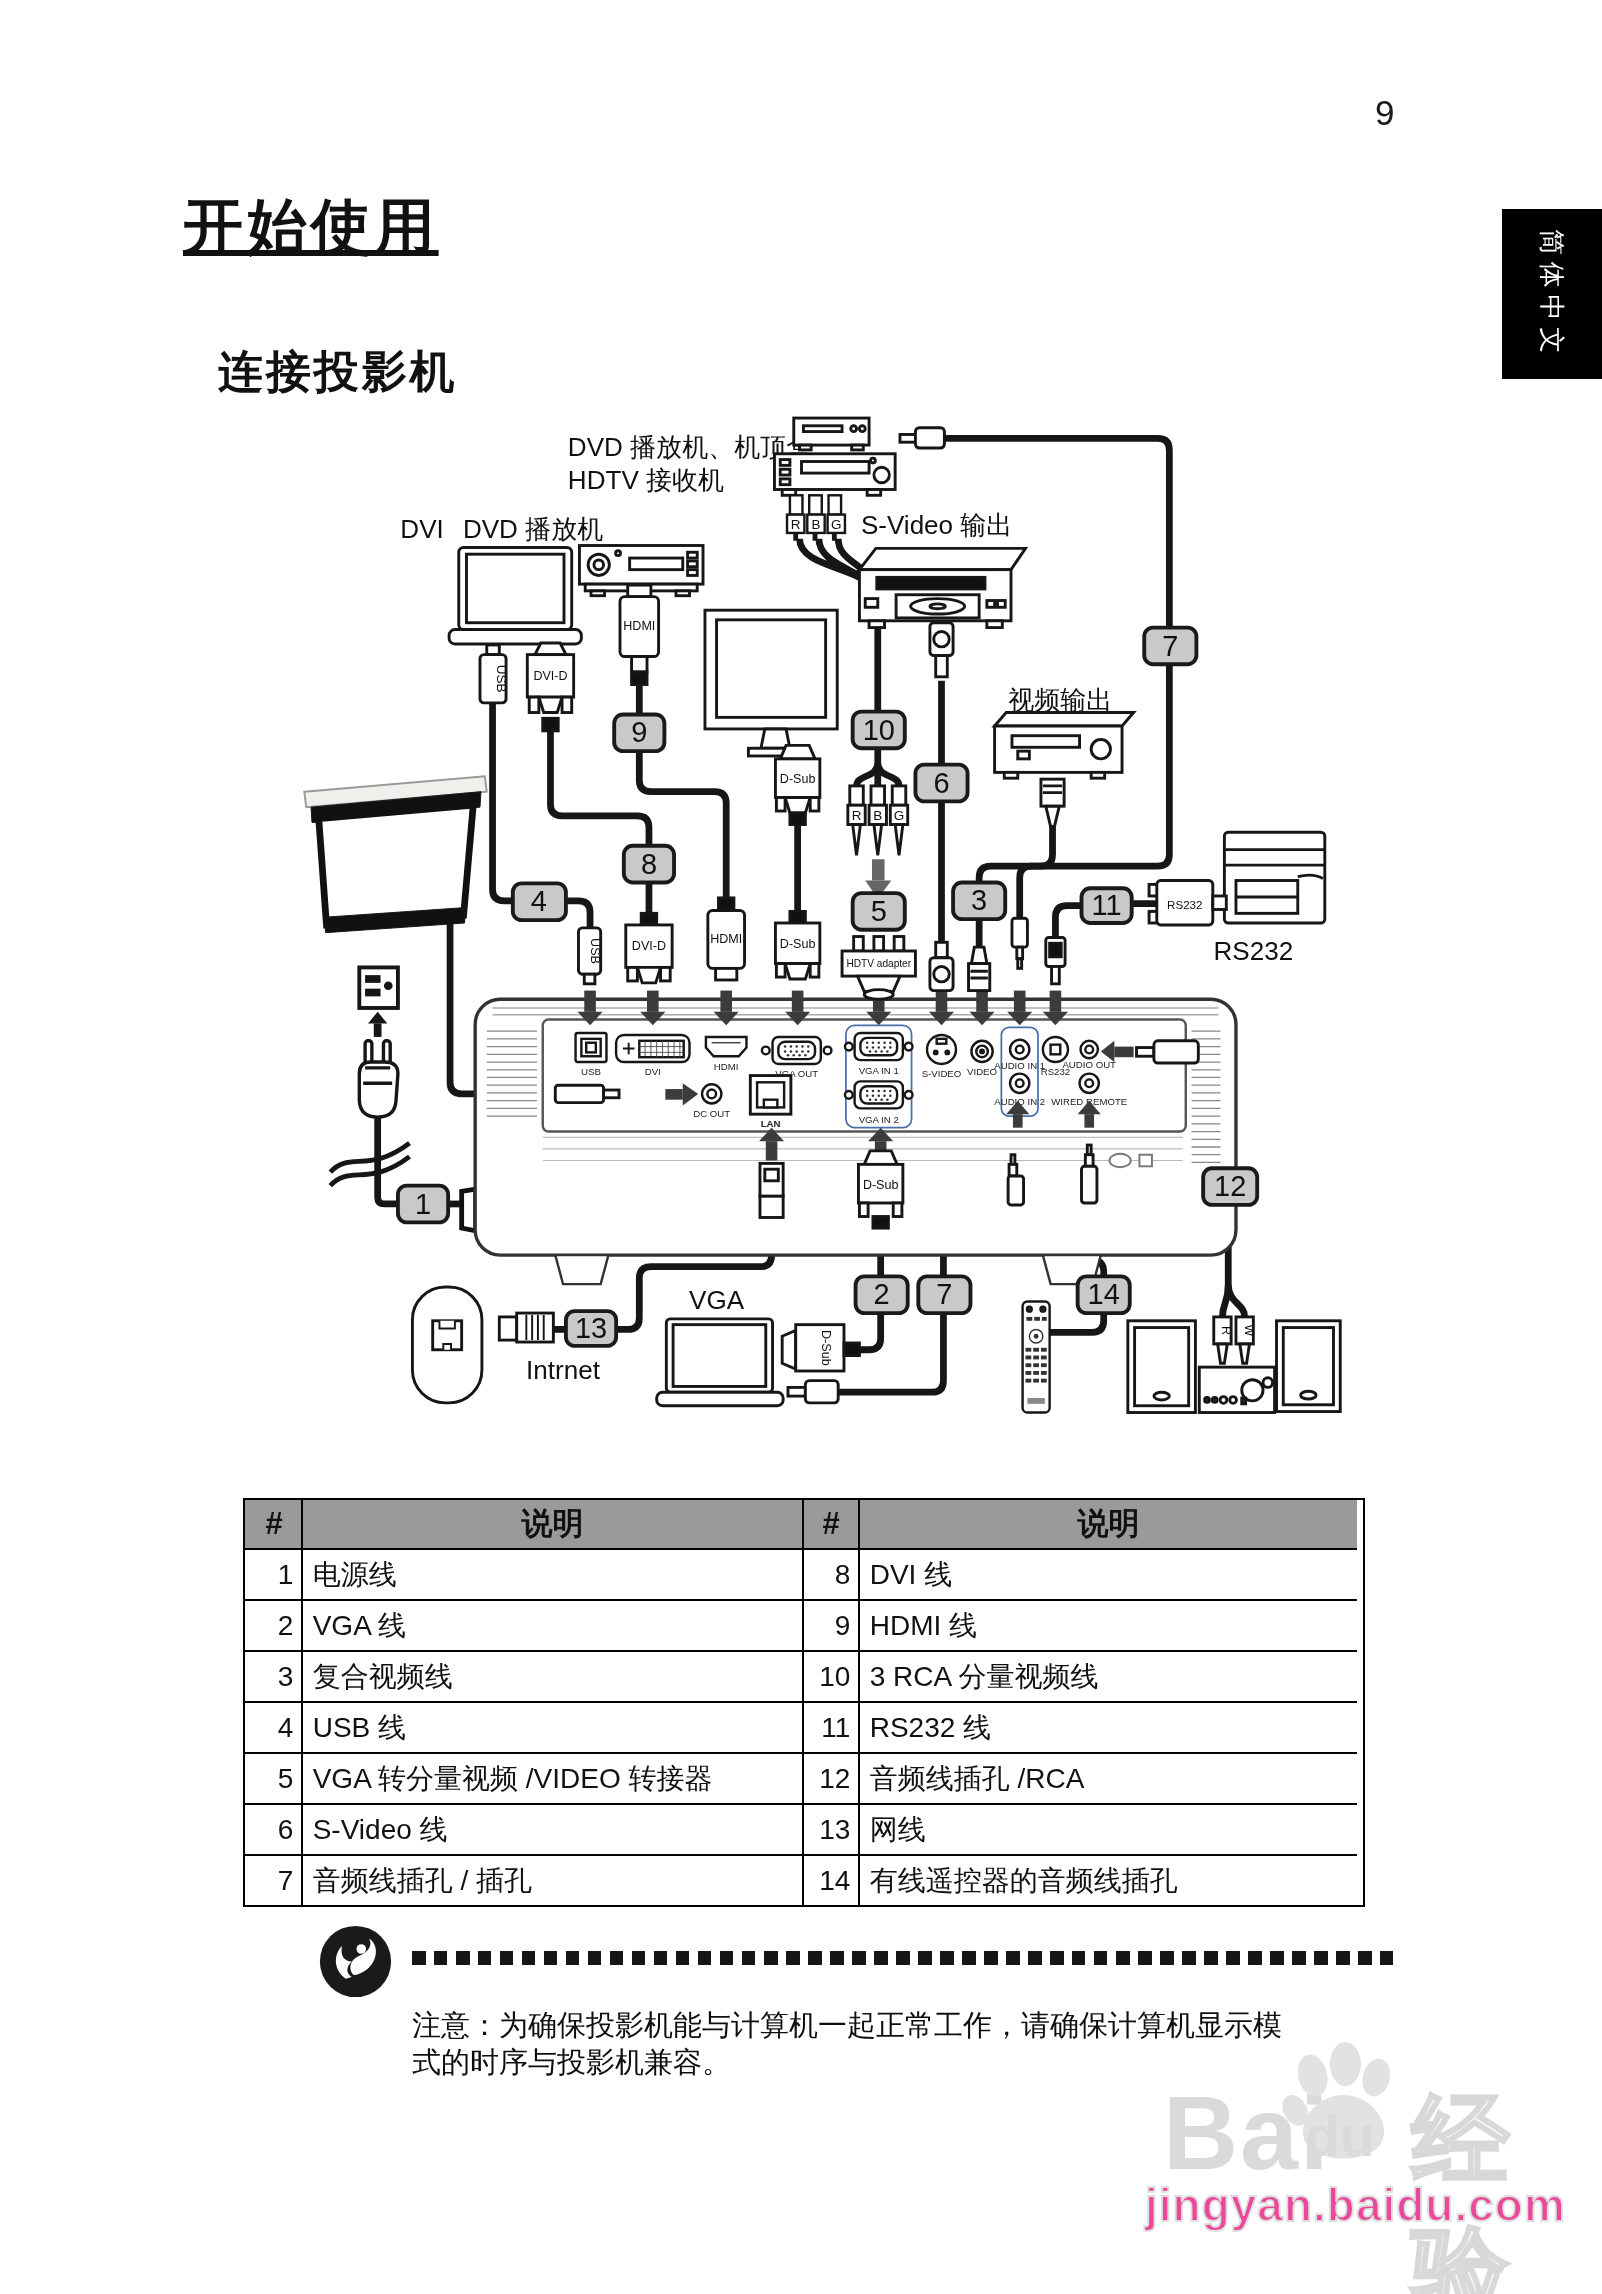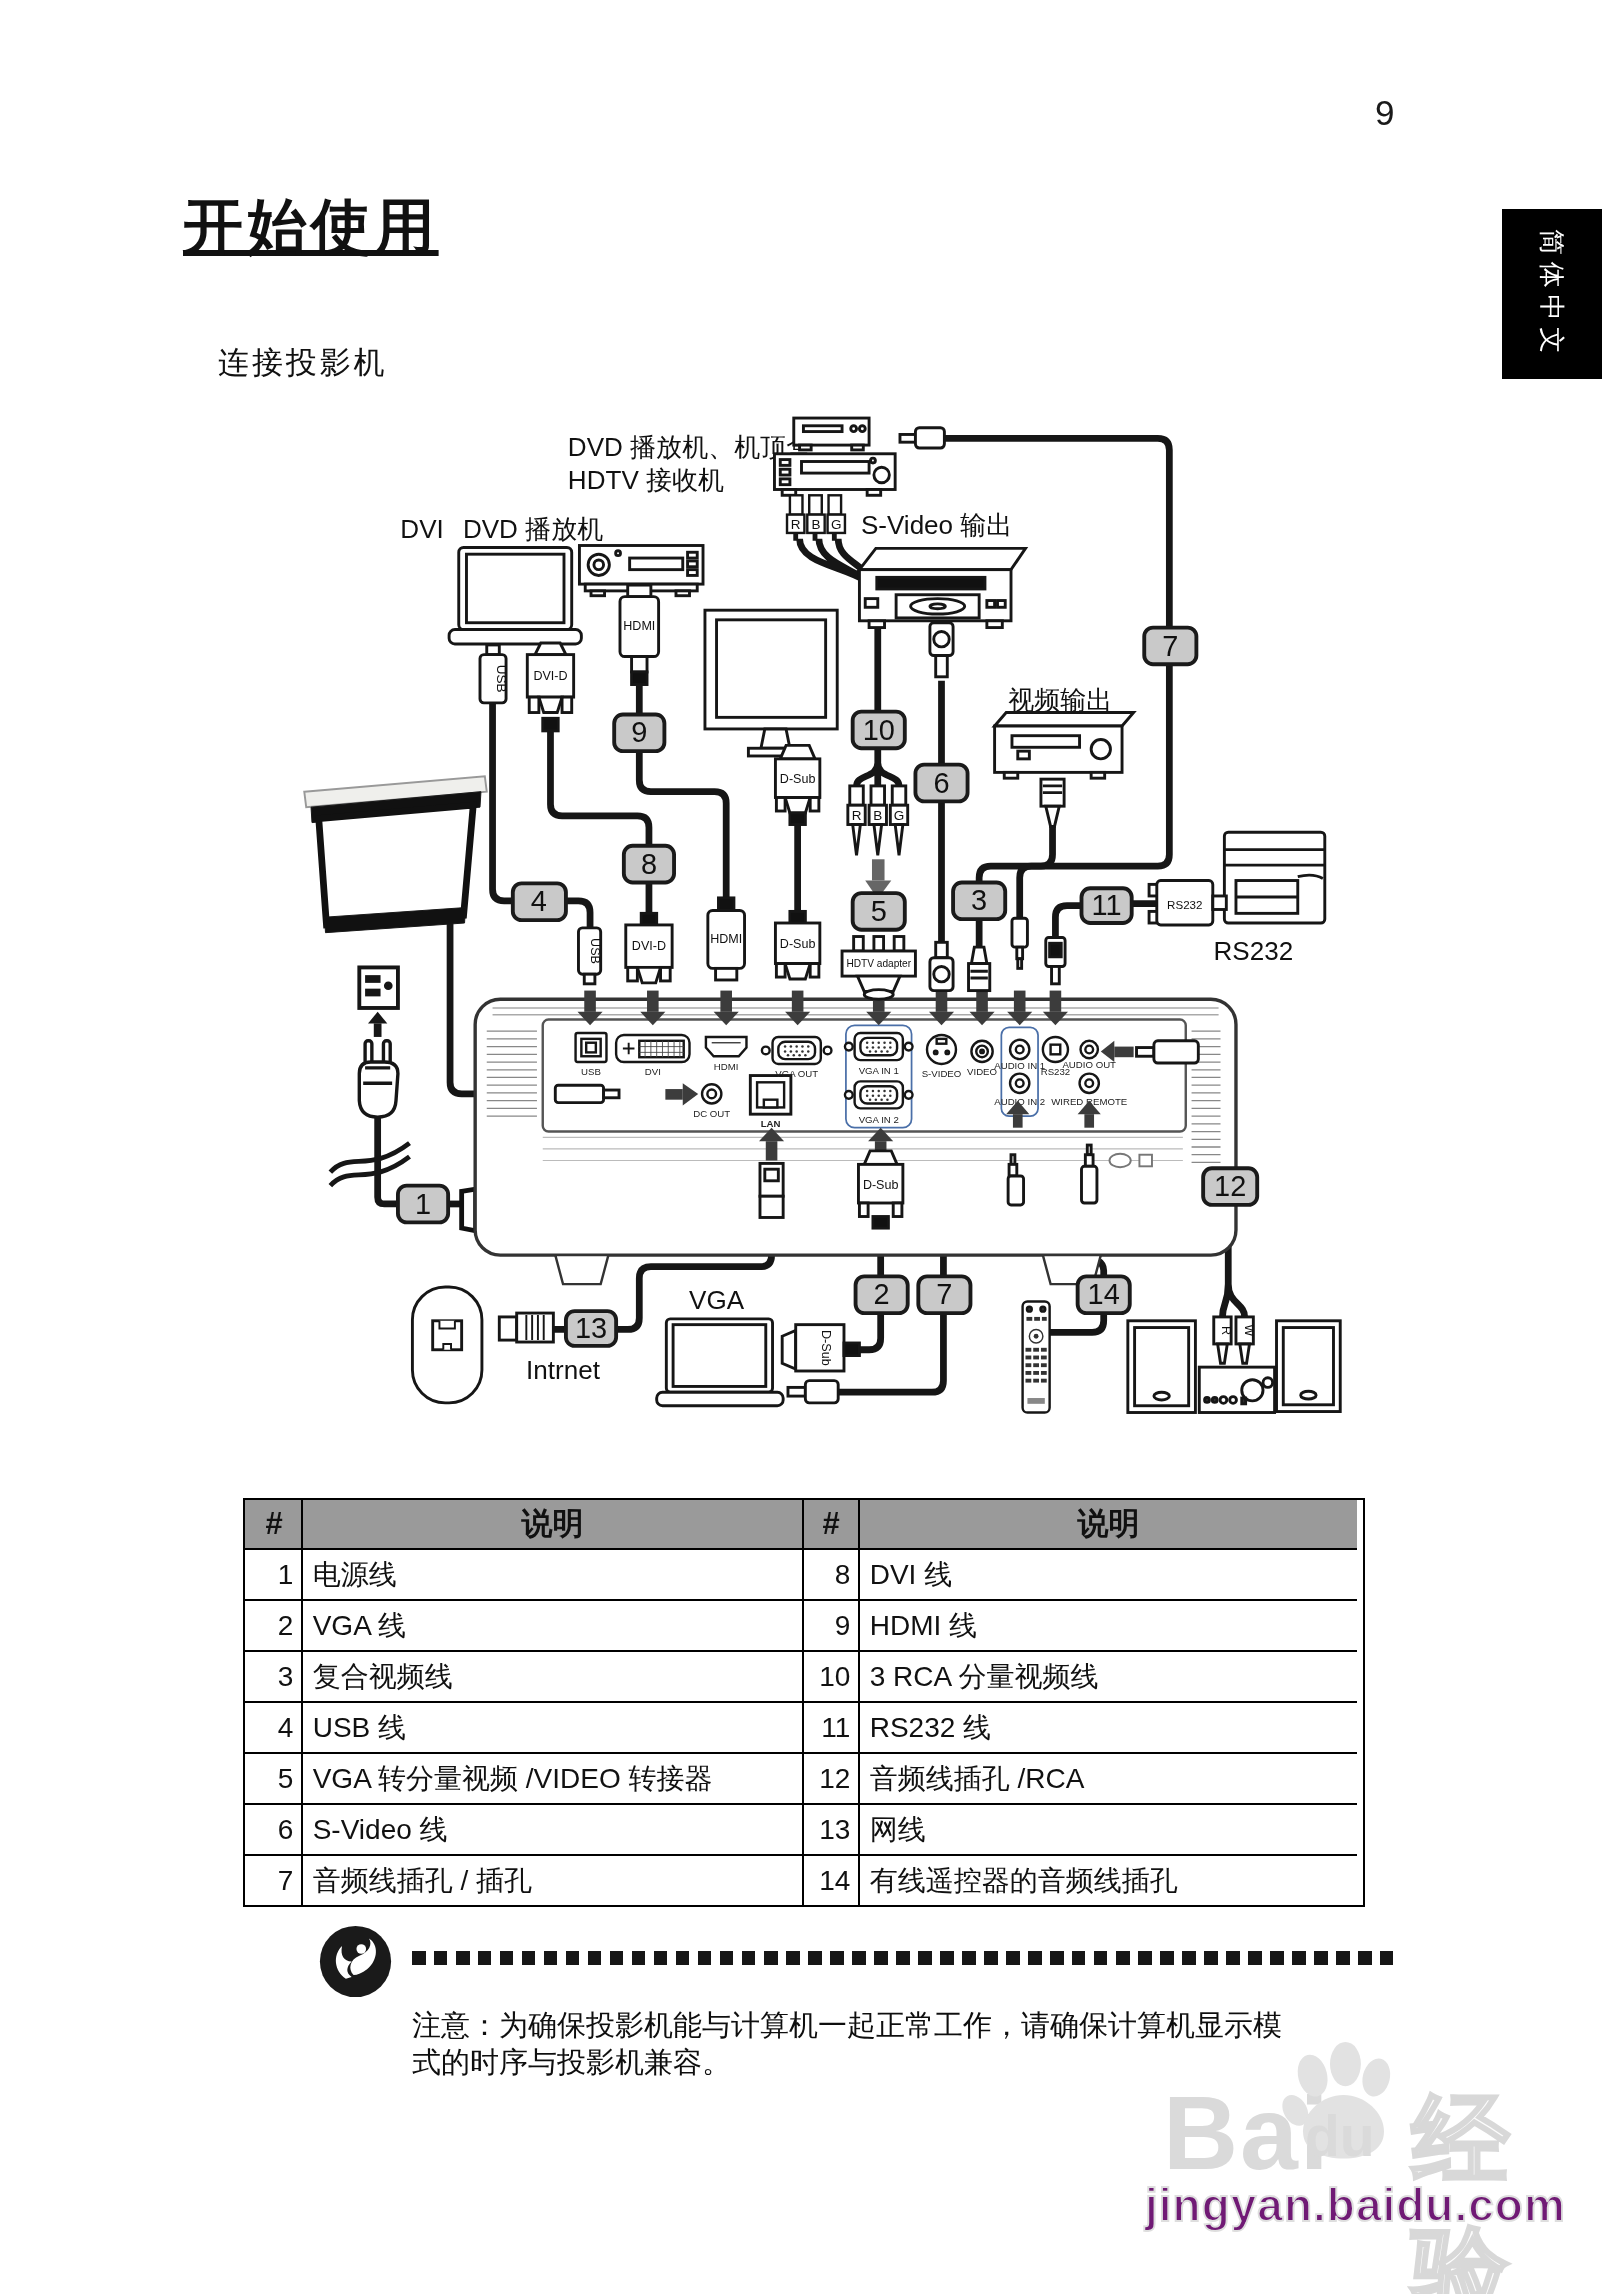--- a/index.html
+++ b/index.html
@@ -4,40 +4,40 @@
 <style>
   html,body{margin:0;padding:0;background:#fff;}
   .page{position:relative;width:1603px;height:2294px;background:#fff;overflow:hidden;
         font-family:"Liberation Sans","DejaVu Sans",sans-serif;color:#111;}
   .abs{position:absolute;}
   .page-number{left:1375px;top:93px;font-size:35px;color:#1a1a1a;}
   .lang-tab{left:1502px;top:209px;width:100px;height:170px;background:#000;display:flex;
             align-items:center;justify-content:center;}
   .lang-tab span{color:#fff;font-size:26px;letter-spacing:6.8px;transform:rotate(90deg);white-space:nowrap;}
   .doc-title{left:183px;top:187px;font-size:60px;font-weight:bold;letter-spacing:3.9px;text-decoration:underline;}
-  .doc-subtitle{left:218px;top:342px;font-size:31px;font-weight:normal;letter-spacing:2.9px;}
+  .doc-subtitle{left:218px;top:342px;font-size:45px;font-weight:bold;letter-spacing:2.9px;}
   svg text{font-family:"Liberation Sans","DejaVu Sans",sans-serif;}
   .spec-table{left:243px;top:1498px;width:1118px;border:2.9px solid #000;}
   .trow{display:grid;grid-template-columns:56px 501px 56px 499px;}
   .thead .cell{background:#9a9a9a;font-weight:bold;font-size:31px;justify-content:center;height:48px;}
   .cell{display:flex;align-items:center;font-size:28px;height:51px;box-sizing:border-box;
         border-top:2.9px solid #000;border-left:2.9px solid #000;padding:0 9.7px;}
   .cell.first{border-left:none;}
   .thead .cell{border-top:none;}
   .cell.num{justify-content:flex-end;padding-right:7.7px;}
   .note-dots{left:412px;top:1951px;width:981px;height:13.5px;
      background:repeating-linear-gradient(90deg,#161616 0 13.5px,transparent 13.5px 22px);}
   .note-text{left:412px;top:2007px;width:994px;font-size:29px;line-height:37px;color:#0e0e0e;}
   .note-text b{font-weight:normal;}
   .wm{color:#dadada;}
   .wm-bai{left:1128px;top:2074px;font-size:104px;font-weight:bold;letter-spacing:1.9px;margin-left:35px;}
   .wm-du{left:1305px;top:2103px;font-size:57px;font-weight:bold;text-align:center;}
   .wm-cn{left:1412px;top:2076px;font-size:97px;font-weight:bold;color:#fcfcfc;
          -webkit-text-stroke:2.9px #d8d8d8;}
-  .wm-url{left:1145px;top:2178px;font-size:46px;font-weight:bold;color:#701a75;
+  .wm-url{left:1145px;top:2178px;font-size:46px;font-weight:bold;color:#ec4899;
          -webkit-text-stroke:1.9px #dedede;letter-spacing:1px;}
 </style>
 </head>
 <body>
 
 <div class="page">
 
   <div class="abs page-number">9</div>
 
   <div class="abs lang-tab">

